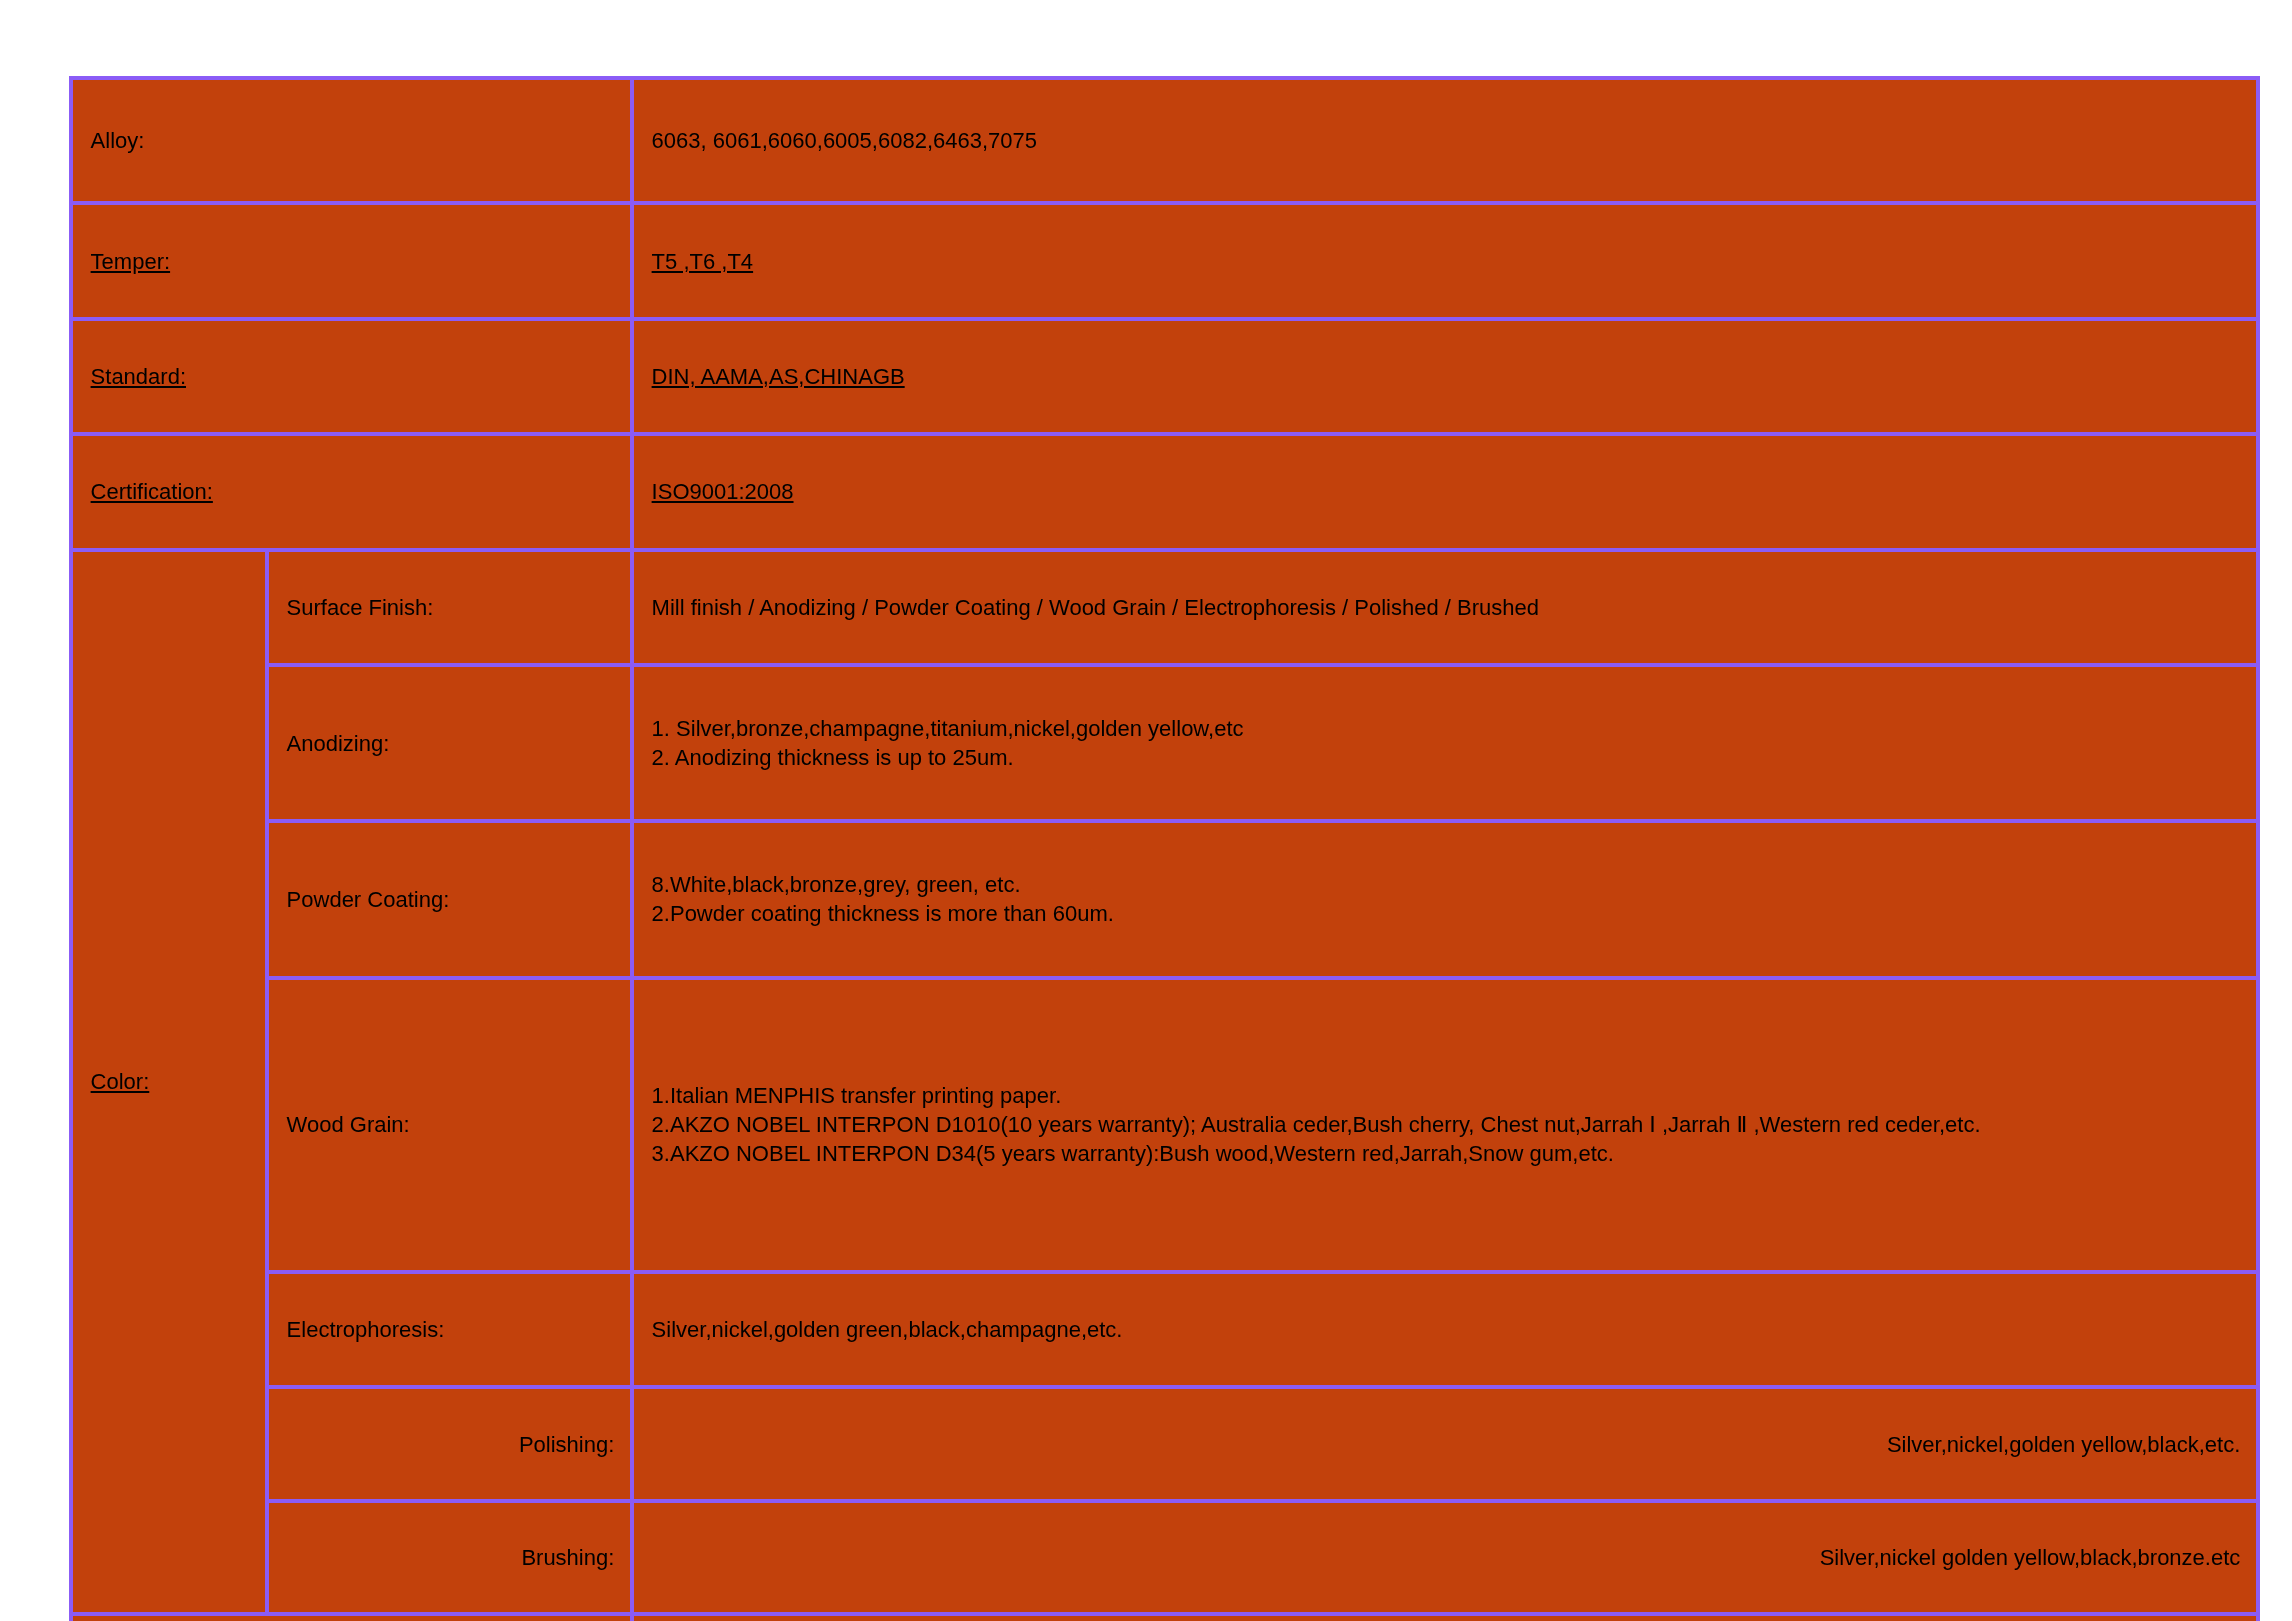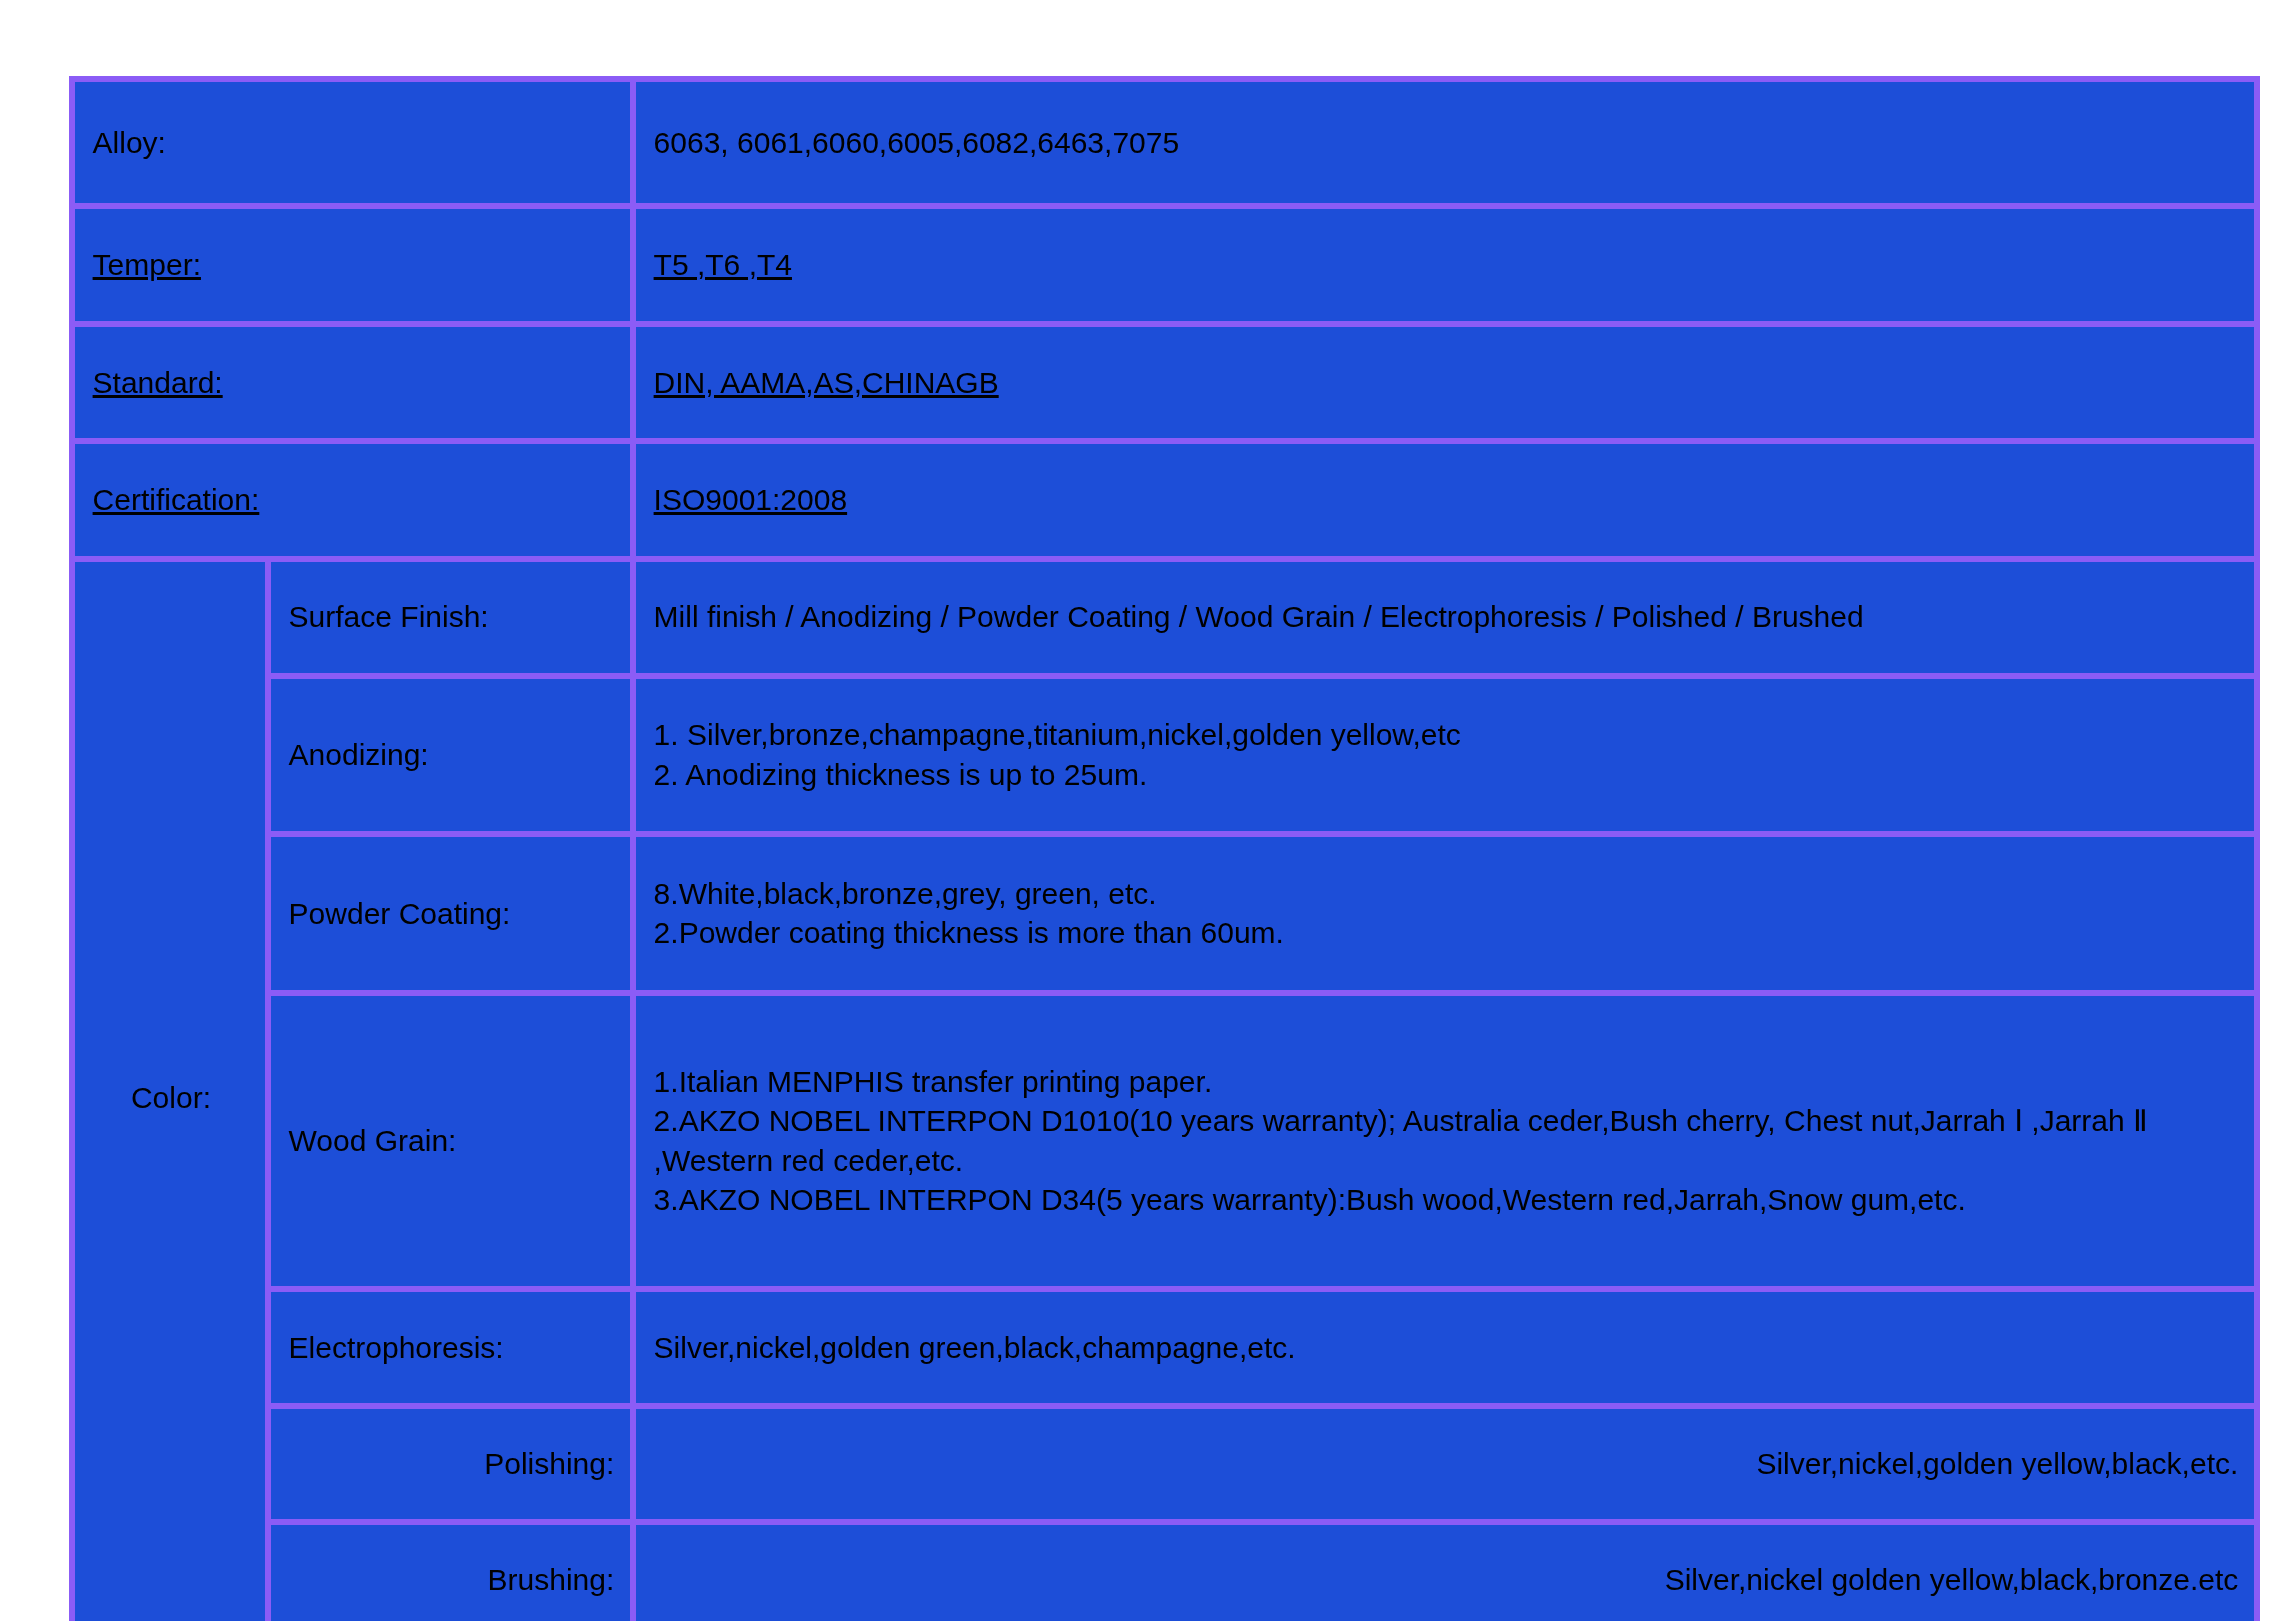--- a/index.html
+++ b/index.html
@@ -25,44 +25,45 @@
   }
 
   table.spec {
     border-collapse: collapse;
     table-layout: fixed;
     width: 2191px;
     background: #ffffff;
   }
 
   table.spec td {
-    border: 6px solid #8b5cf6;
+    border: 4px solid #8b5cf6;
     vertical-align: middle;
-    font-size: 30px;
+    font-size: 22px;
     line-height: 1.32;
     color: #000000;
     padding: 13.7px 15.7px 13.7px 17.6px;
-    background: #1d4ed8;
+    background: #c2410c;
   }
 
   
   .col-a { width: 196px; }
   .col-b { width: 365px; }
   .col-c { width: auto; }
 
   
   .key {
     white-space: nowrap;
   }
 
   
   .color-label {
-    text-align: center;
+    text-align: left;
     vertical-align: middle;
     white-space: nowrap;
+    text-decoration: underline;
   }
 
   
   .value {
     white-space: pre-line;
     word-break: normal;
   }
 
   
   .r-tall td   { height: 94px; }

